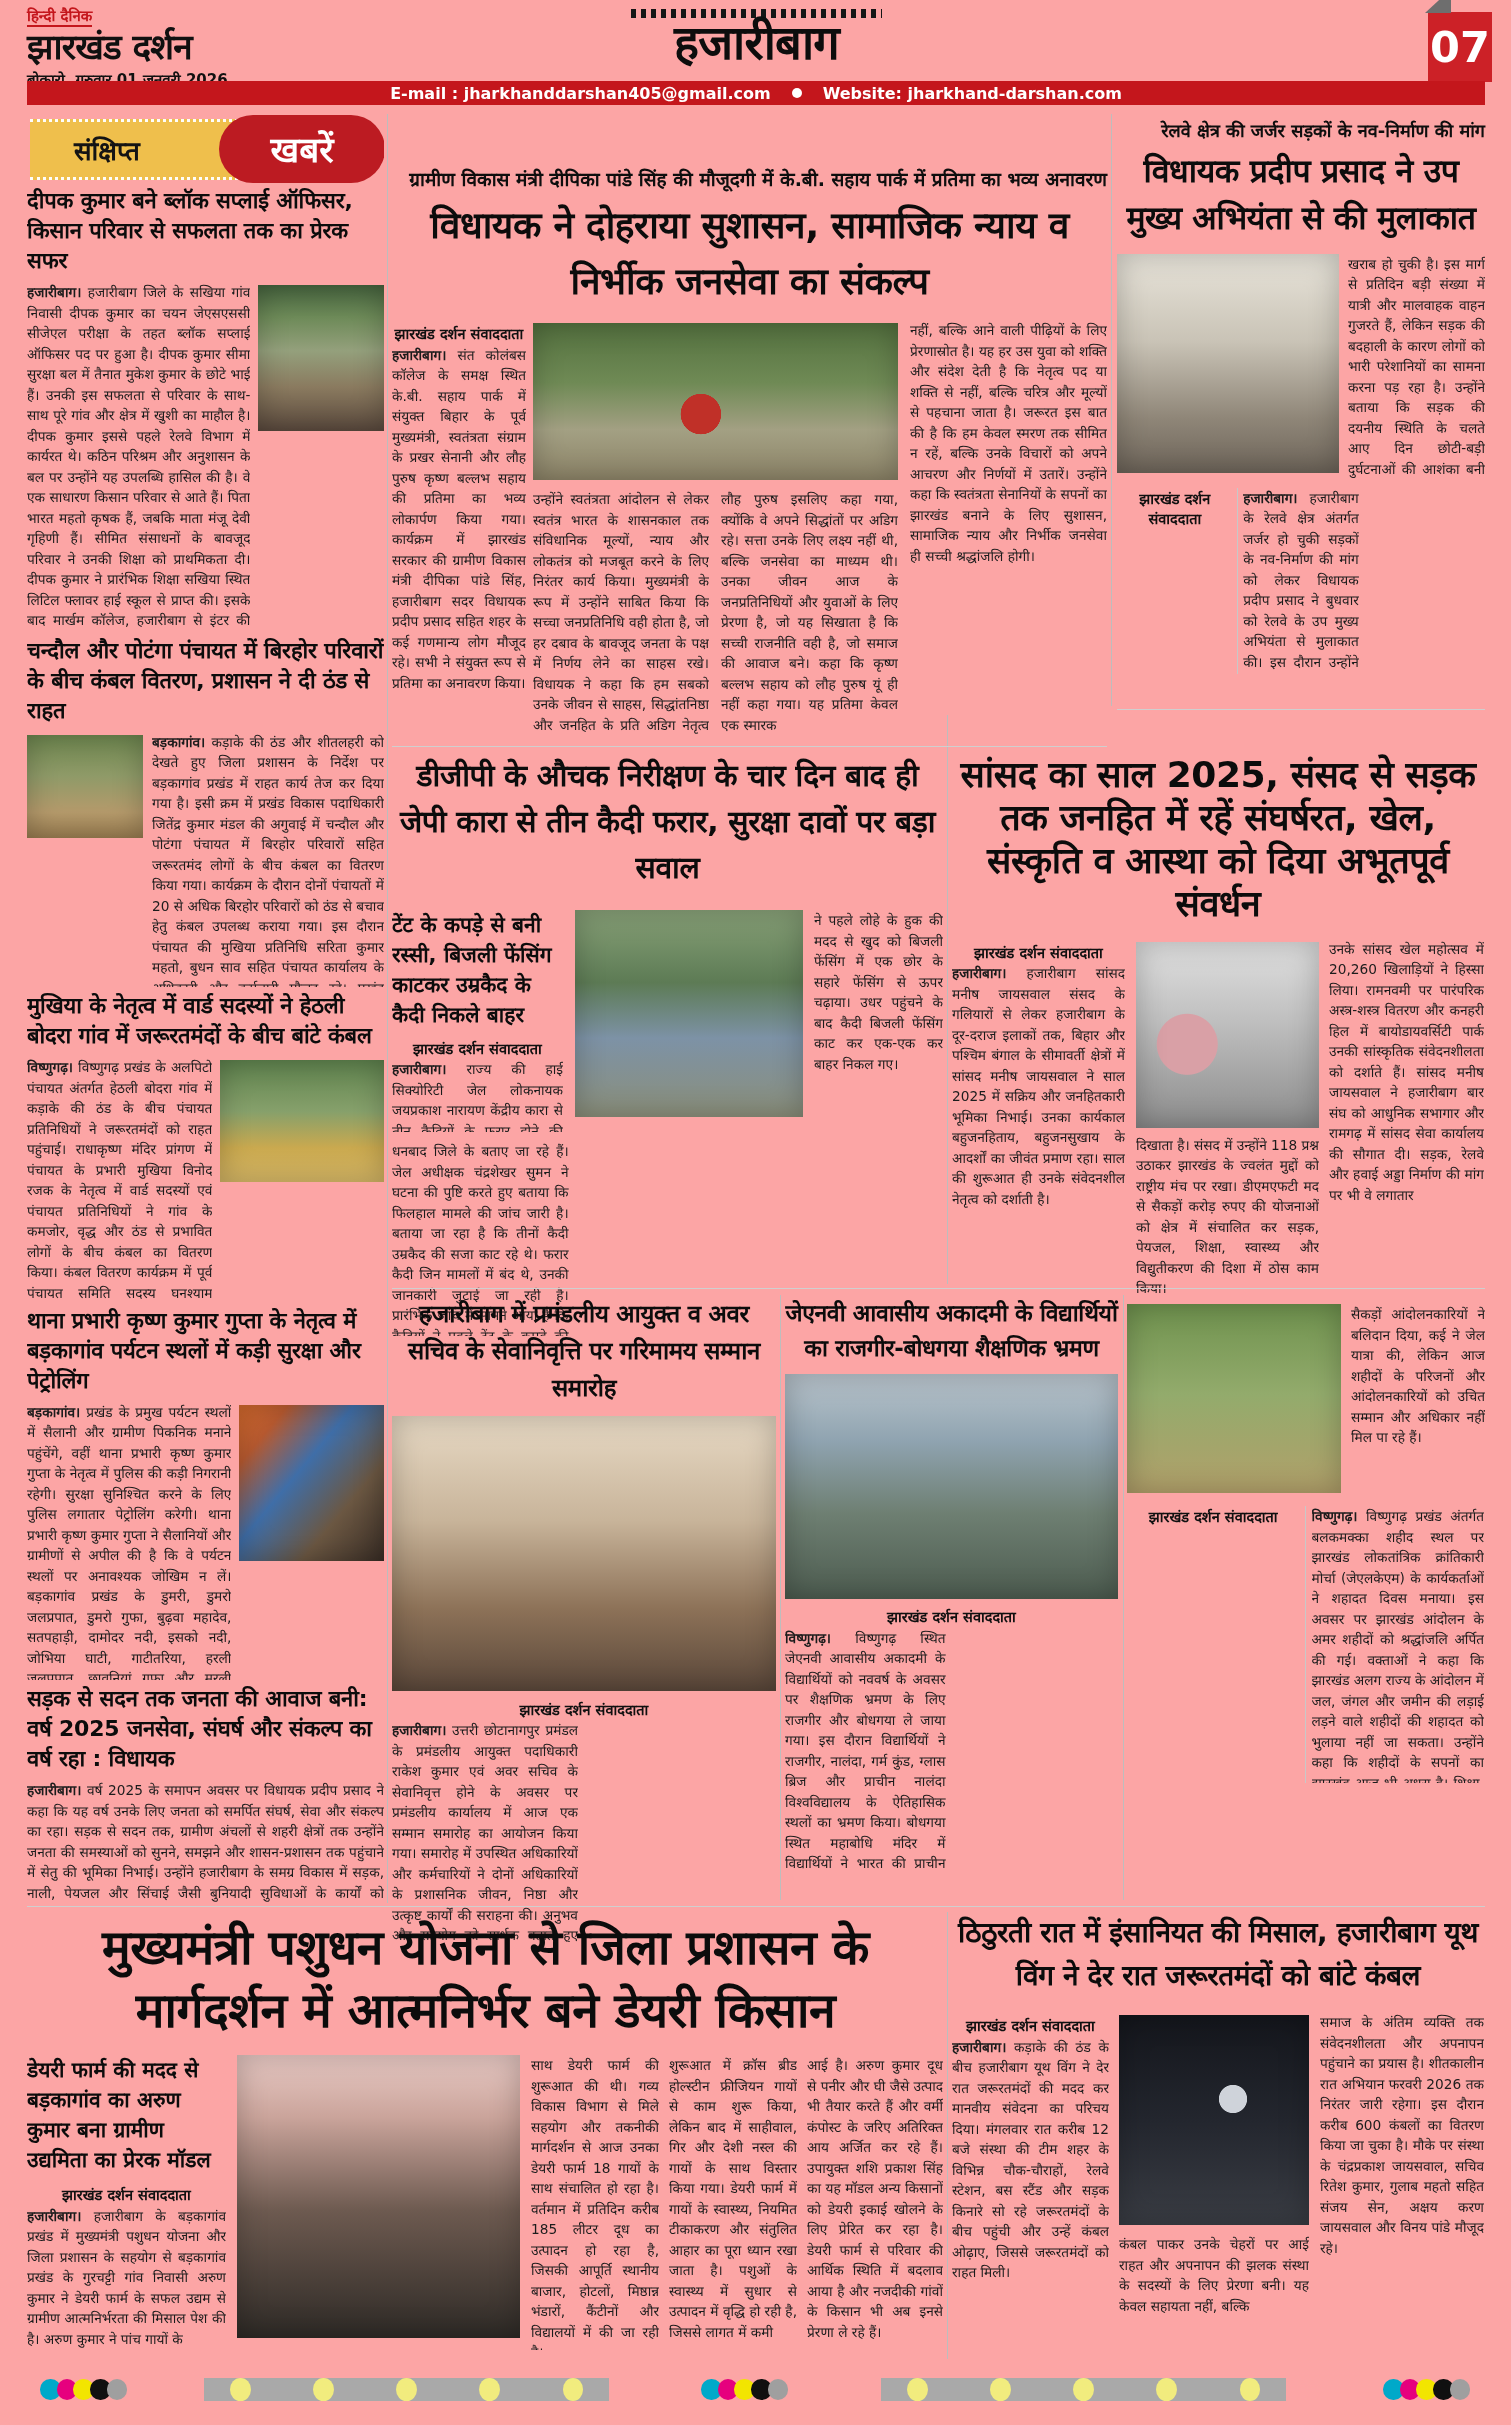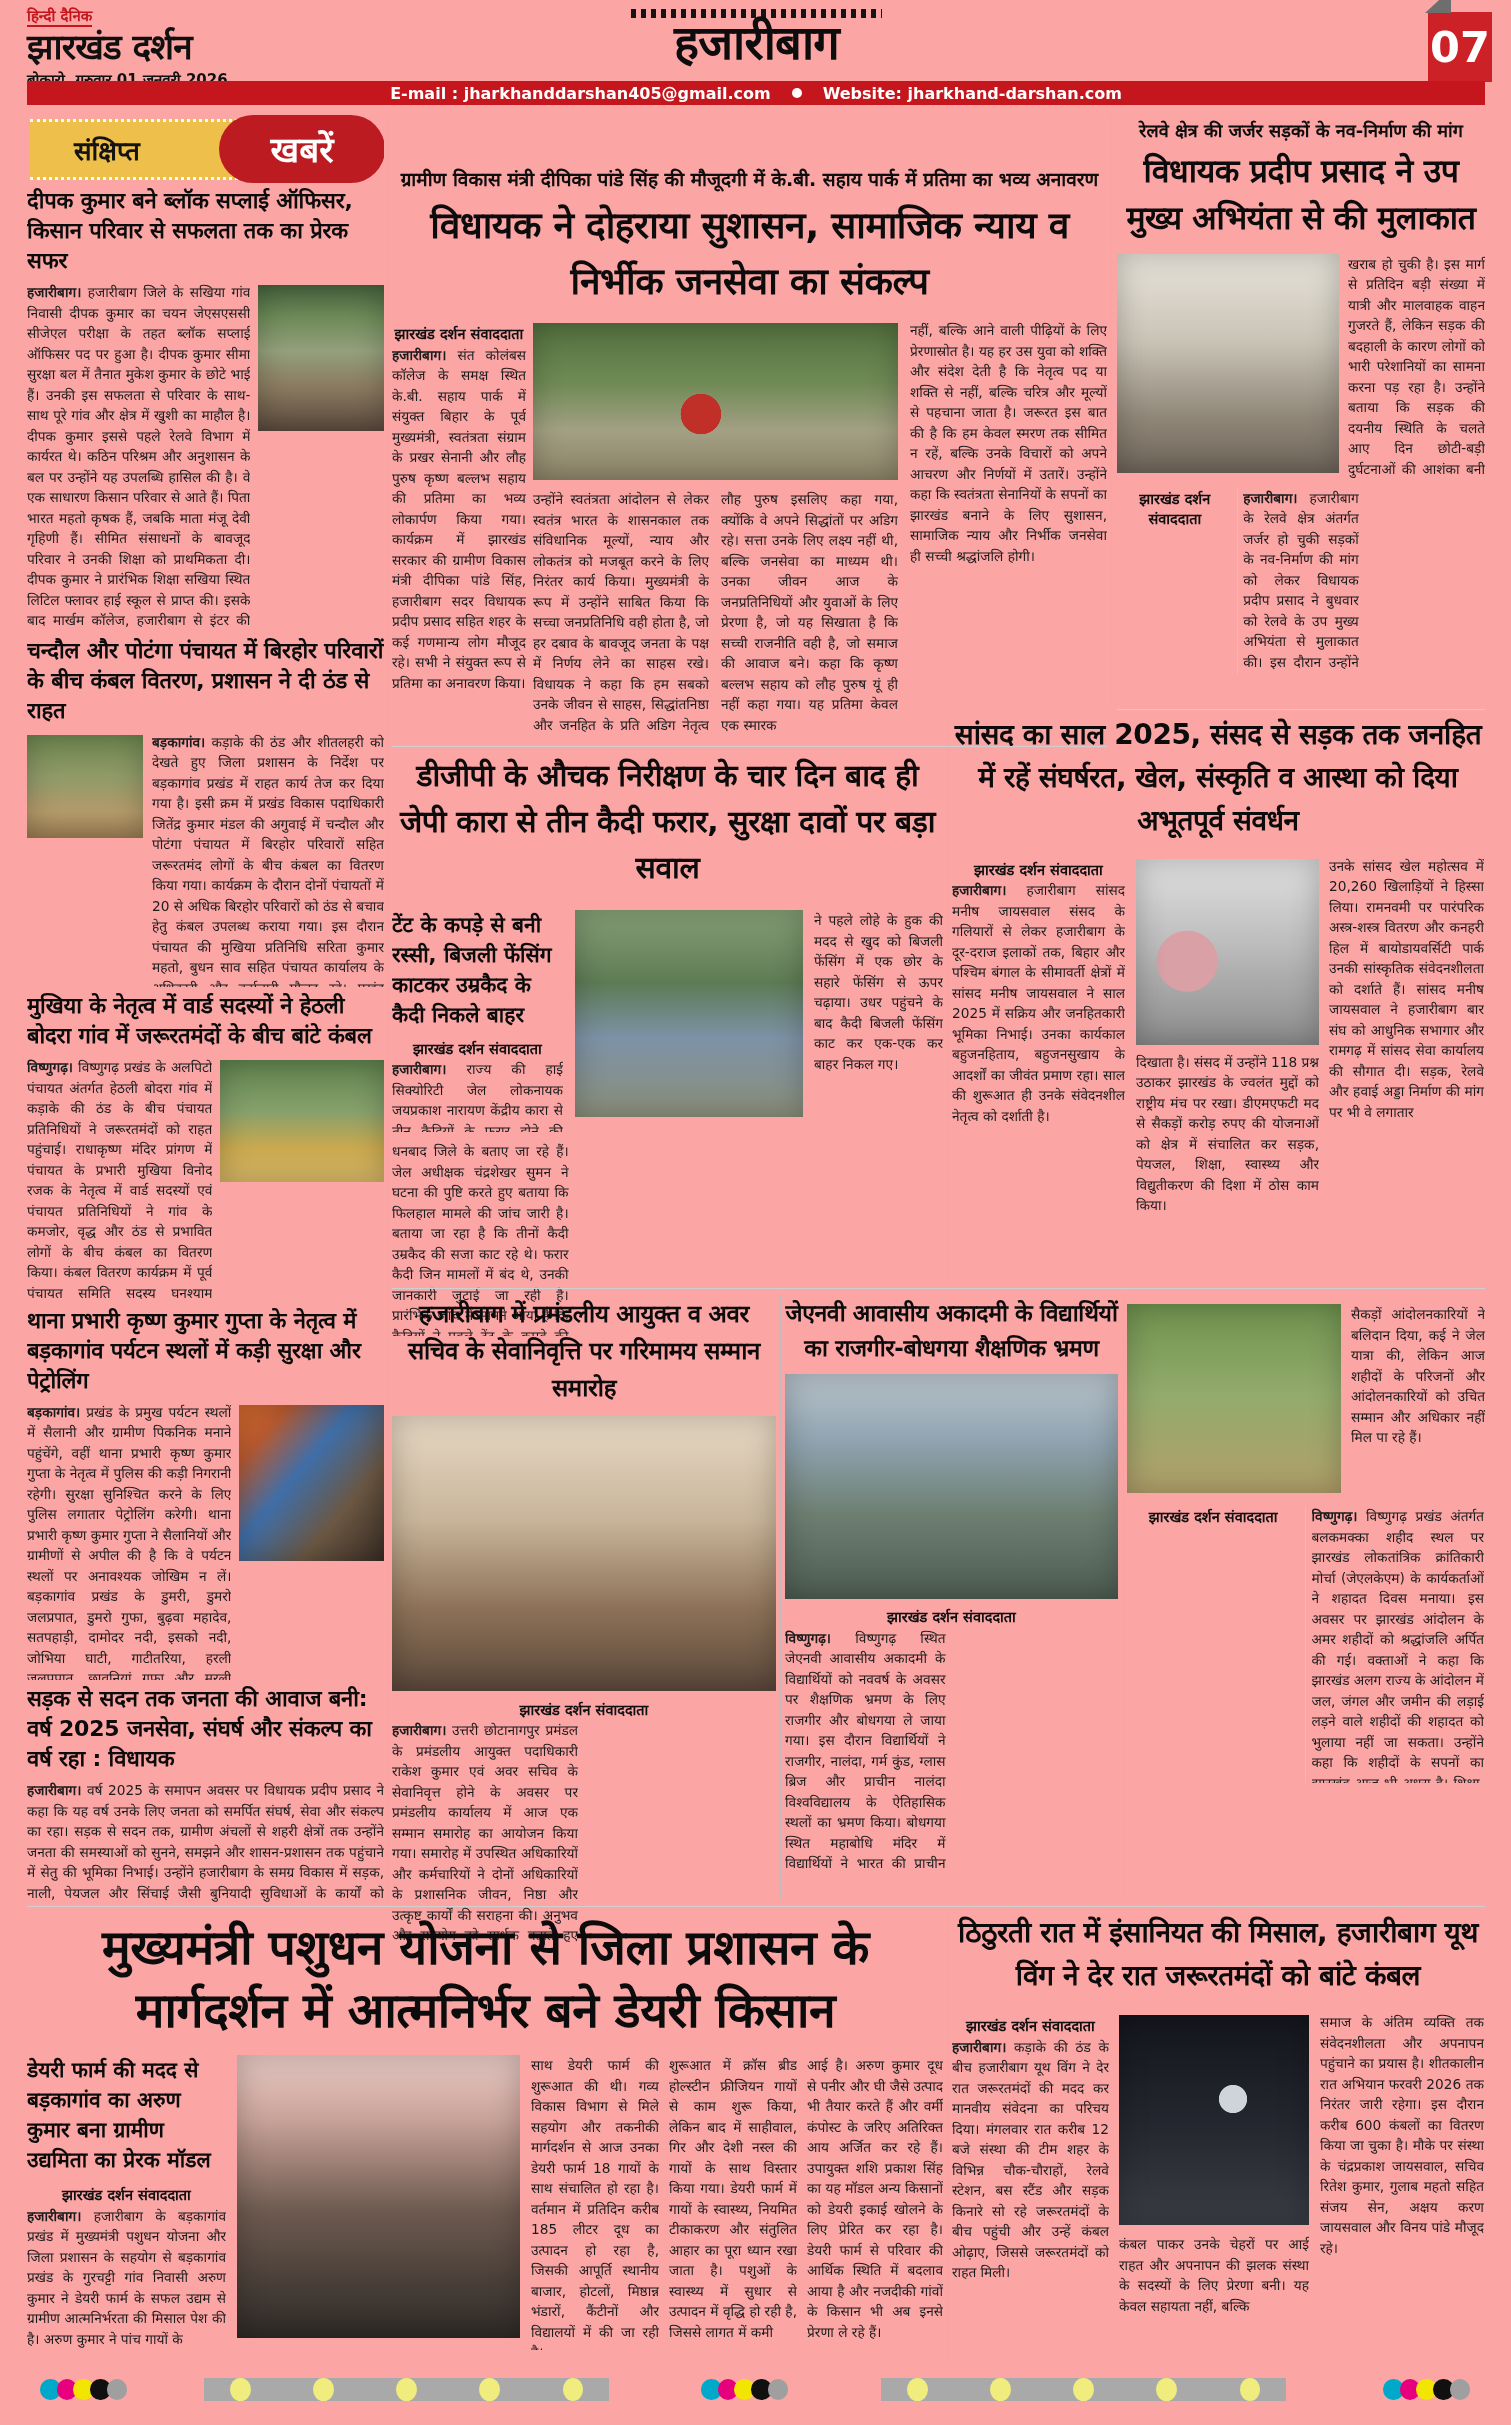--- a/index.html
+++ b/index.html
@@ -20,26 +20,26 @@
   .pagenum{position:absolute;left:1428px;top:12px;width:64px;height:70px;background:#cc2127;
            color:#fff;font-size:43px;font-weight:800;display:flex;align-items:center;justify-content:center;}
   .pagenum::before{content:"";position:absolute;left:-3px;top:-23px;width:0;height:0;
            border-left:26px solid transparent;border-bottom:24px solid #6e6e6e;}
   .contact-bar{position:absolute;left:27px;top:81px;width:1458px;height:24px;background:#c4161c;
            color:#fff;font-size:16px;font-weight:bold;display:flex;align-items:center;justify-content:center;gap:21px;}
   .wdot{width:10px;height:10px;border-radius:50%;background:#fff;display:inline-block;}
 
   
   .abs{position:absolute;}
-  .kicker{font-size:19px;font-weight:bold;text-align:center;color:#0e0e0e;line-height:1.3;}
+  .kicker{font-size:19px;font-weight:bold;text-align:right;color:#0e0e0e;line-height:1.3;}
   .hl{font-weight:800;text-align:center;color:#0c0c0c;letter-spacing:-0.4px;}
   .hl-main{font-size:37px;line-height:56px;}
   .hl-right{font-size:32px;line-height:47px;}
   .hl-jail{font-size:30px;line-height:46px;}
-  .hl-mp{font-size:28px;line-height:43px;}
+  .hl-mp{font-size:36px;line-height:43px;margin-top:40px;}
   .hl-med{font-size:24px;line-height:37px;}
   .hl-tour{font-size:23px;line-height:35px;}
   .hl-mart{font-size:26px;line-height:40px;}
   .hl-dairy{font-size:48px;line-height:63px;}
   .hl-youth{font-size:28px;line-height:43px;}
   .subhead{font-size:21px;line-height:30px;font-weight:800;color:#0c0c0c;}
   .byline{font-size:14.5px;font-weight:bold;text-align:center;margin:3px 0 1.5px 0;color:#101010;}
   .bodytxt{font-size:13.7px;line-height:20.5px;text-align:justify;color:#1c1c1c;overflow:hidden;}
   .bodytxt .dl{font-weight:bold;}
   .col{overflow:hidden;}

